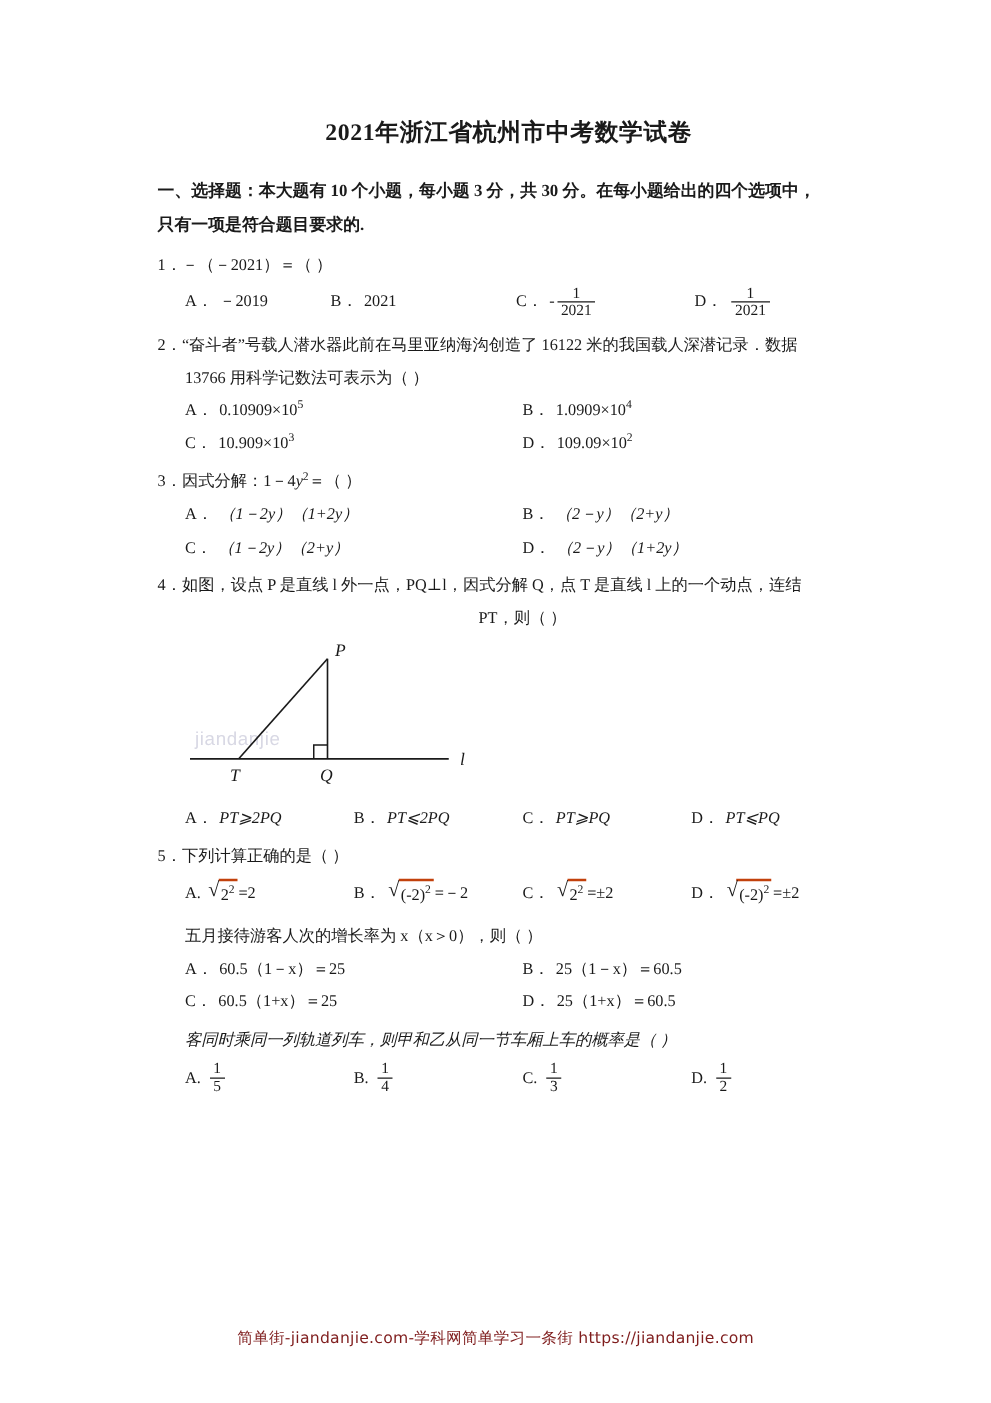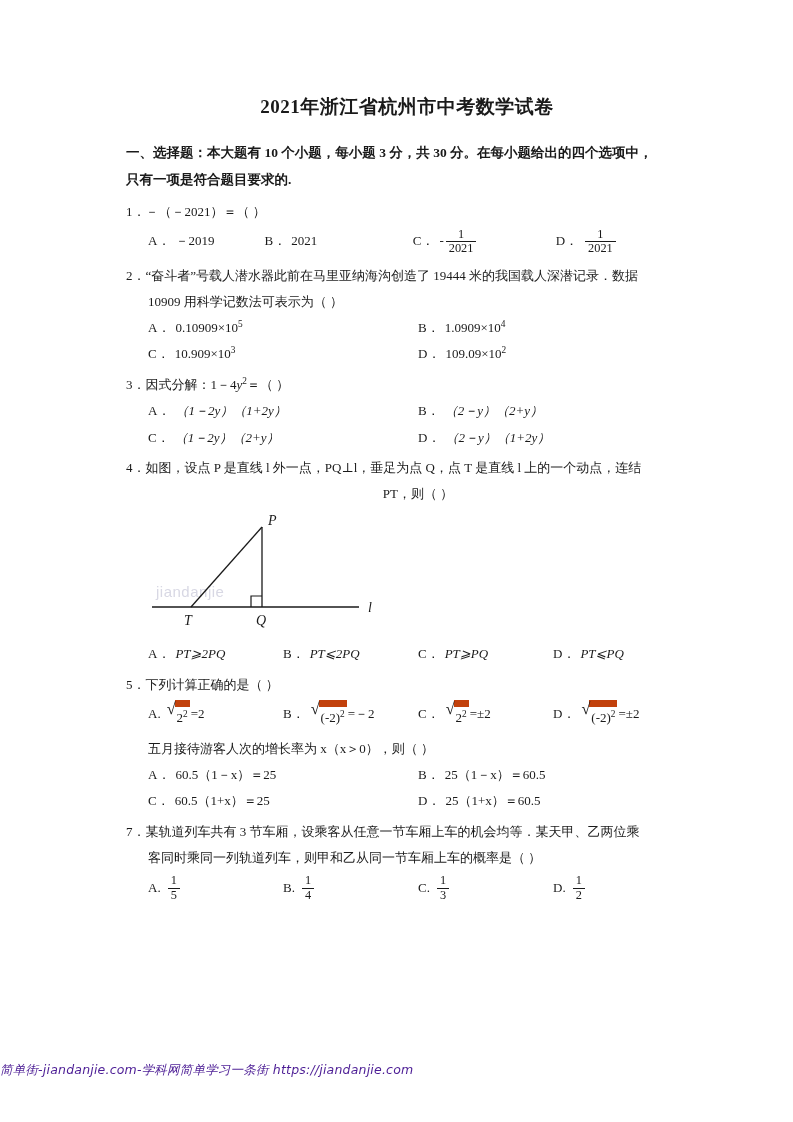--- a/index.html
+++ b/index.html
@@ -113,44 +113,43 @@
     vertical-align: middle;
     margin: 0 1px;
   }
   .sqrt .radical {
     font-size: 1.25em;
     line-height: 1;
     margin-right: -1px;
     transform: translateY(1px);
   }
   .sqrt .radicand {
-    border-top: 7px solid #c2410c;
+    border-top: 2px solid #c2410c;
     padding: 1px 2px 0 2px;
   }
 
   
   .figure-wrap {
     position: relative;
     height: 128px;
     margin: 4px 0 2px 0;
   }
   .figure-wrap svg { position: absolute; left: 18px; top: 0; }
 
   
   .footer {
     position: absolute;
     left: 0;
     top: 1062px;
     width: 793px;
-    text-align: left;
+    text-align: center;
     font-family: "DejaVu Sans", "Liberation Sans", sans-serif;
     font-size: 12.5px;
-    color: #4c1d95;
+    color: #7f1d1d;
     letter-spacing: 0.2px;
-    font-style: italic;
   }
 
   
   .wm-ghost {
     position: absolute;
     left: 30px;
     top: 72px;
     font-family: Liberation Sans, sans-serif;
     font-size: 15px;
     color: #d8d8e4;
@@ -199,24 +198,24 @@
               <span class="num">1</span>
               <span class="den">2021</span>
             </span>
           </span>
         </div>
       </div>
     </div>
 
     <div class="question">
       <div class="q-stem">
-        <span class="q-num">2．</span><span>“奋斗者”号载人潜水器此前在马里亚纳海沟创造了 19444 米的我国载人深潜记录．数据</span>
+        <span class="q-num">2．</span><span>“奋斗者”号载人潜水器此前在马里亚纳海沟创造了 16122 米的我国载人深潜记录．数据</span>
       </div>
       <div class="q-stem" style="padding-left:22px;text-indent:0;">
-        <span>10909 用科学记数法可表示为（      ）</span>
+        <span>13766 用科学记数法可表示为（      ）</span>
       </div>
       <div class="options">
         <div class="opt-row cols2">
           <span class="opt">
             <span class="opt-label">A．</span>
             <span><span>0.10909×10</span><sup>5</sup></span>
           </span>
           <span class="opt">
             <span class="opt-label">B．</span>
             <span><span>1.0909×10</span><sup>4</sup></span>
@@ -258,21 +257,21 @@
           <span class="opt">
             <span class="opt-label">D．</span>
             <span class="mi">（2－y）（1+2y）</span>
           </span>
         </div>
       </div>
     </div>
 
     <div class="question">
       <div class="q-stem">
-        <span class="q-num">4．</span><span>如图，设点 P 是直线 l 外一点，PQ⊥l，垂足为点 Q，点 T 是直线 l 上的一个动点，连结</span>
+        <span class="q-num">4．</span><span>如图，设点 P 是直线 l 外一点，PQ⊥l，因式分解 Q，点 T 是直线 l 上的一个动点，连结</span>
       </div>
       <div class="q-stem" style="padding-left:22px;text-indent:0;text-align:center;">
         <span>PT，则（      ）</span>
       </div>
 
       <div class="figure-wrap">
         <span class="wm-ghost">jiandanjie</span>
         <svg width="260" height="126" viewBox="0 0 260 126">
 
           <line x1="8" y1="96" x2="215" y2="96" stroke="#1a1a1a" stroke-width="1.4"></line>
@@ -376,24 +375,21 @@
           </span>
           <span class="opt">
             <span class="opt-label">D．</span>
             <span>25（1+x）＝60.5</span>
           </span>
         </div>
       </div>
     </div>
 
     <div class="question">
-      <div class="q-stem">
-        <span class="q-num">7．</span><span>某轨道列车共有 3 节车厢，设乘客从任意一节车厢上车的机会均等．某天甲、乙两位乘</span>
-      </div>
-      <div class="q-stem" style="padding-left:22px;text-indent:0;">
+      <div class="q-stem" style="padding-left:22px;text-indent:0;font-style:italic;">
         <span>客同时乘同一列轨道列车，则甲和乙从同一节车厢上车的概率是（      ）</span>
       </div>
       <div class="options">
         <div class="opt-row cols4 even tall">
           <span class="opt">
             <span class="opt-label">A.</span>
             <span class="frac">
               <span class="num">1</span>
               <span class="den">5</span>
             </span>

